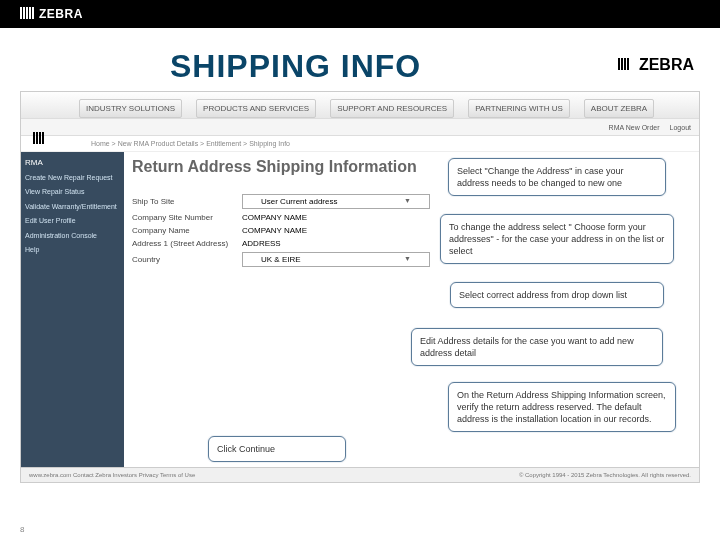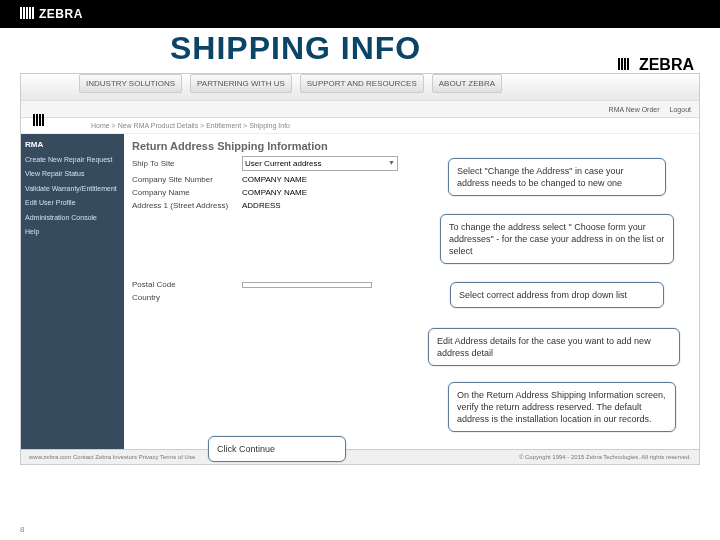--- a/index.html
+++ b/index.html
@@ -1,39 +1,39 @@
 <!DOCTYPE html>
 <html><head>
 <meta charset="utf-8">
 <style>
 body{margin:0;font-family:Arial,Helvetica,sans-serif;background:#fff;width:720px;height:540px;position:relative;font-size:10px;color:#333}
 .topbar{height:28px;background:#000;display:flex;align-items:center;padding-left:20px}
 .logo-top{color:#fff;font-weight:bold;font-size:12px;letter-spacing:.5px;display:flex;align-items:center}
 .barcode{display:inline-block;margin-right:4px}
 .barcode span{display:inline-block;width:2px;height:12px;background:#fff;margin-right:1px}
-.slide-title{font-size:32px;font-weight:bold;color:#0a4568;letter-spacing:1px;padding:2px 0 6px 170px}
+.slide-title{font-size:32px;font-weight:bold;color:#0a4568;letter-spacing:1px;padding:20px 0 6px 170px}
 .logo-right{position:absolute;right:26px;top:56px;color:#000;font-weight:bold;font-size:16px}
 .browser{margin:0 20px;border:1px solid #ccc;position:relative;background:#fff;height:390px}
-.bnav{height:26px;background:linear-gradient(#fefefe,#e8e8e8);border-bottom:1px solid #ddd;display:flex;align-items:flex-start;padding-left:58px;gap:8px}
+.bnav{height:26px;background:linear-gradient(#fefefe,#e8e8e8);border-bottom:1px solid #ddd;display:flex;align-items:flex-end;padding-left:58px;gap:14px}
 .bnav span{font-size:8px;color:#555;padding:4px 6px;background:linear-gradient(#fafafa,#e0e0e0);border:1px solid #ccc;border-radius:2px;text-transform:uppercase}
 .blogo{position:absolute;left:12px;top:30px;width:40px;height:34px;color:#000;font-weight:bold;font-size:12px;display:flex;align-items:center}
 .blogo .barcode span{background:#000}
 .infobar{height:16px;background:#f5f5f5;border-bottom:1px solid #ddd;display:flex;justify-content:flex-end;align-items:center;padding:0 8px;gap:10px;font-size:7px;color:#555}
 .bread{font-size:7px;color:#6aa9c7;padding:4px 0 4px 70px;background:#fff;border-bottom:1px solid #eee}
 .bread span{color:#888}
 .layout{display:flex;height:320px}
 .side{width:95px;background:#374b5f;color:#fff;padding:4px}
-.side .hd{font-weight:bold;font-size:8px;margin:2px 0 4px}
+.side .hd{font-weight:normal;font-size:8px;margin:2px 0 4px}
 .side a{display:block;color:#cfe1ef;font-size:7px;padding:3px 0;text-decoration:none;line-height:1.2}
 .main{flex:1;padding:4px 8px;position:relative}
-.mtitle{font-size:11px;color:#666;font-weight:bold;margin:2px 0 4px}
+.mtitle{font-size:16px;color:#666;font-weight:bold;margin:2px 0 18px}
 .row{display:flex;align-items:center;margin:4px 0}
 .lab{width:110px;font-size:8px;color:#444}
 .val,.inp,.sel{font-size:8px;color:#000}
-.sel{border:1px solid #aaa;padding:2px 2px;min-width:150px;display:inline-flex;justify-content:space-between;align-items:flex-start;background:#fff}
+.sel{border:1px solid #aaa;padding:2px 18px;min-width:150px;display:inline-flex;justify-content:space-between;align-items:flex-start;background:#fff}
 .sel:after{content:"▼";font-size:7px;color:#666;margin-left:6px}
 .inp{border:1px solid #aaa;padding:2px 4px;width:120px;background:#fff}
 .links{margin-top:32px;font-size:8px}
 .links a{color:#0066cc;text-decoration:none}
 .callout{position:absolute;background:#fff;border:1px solid #5b7b99;border-radius:6px;padding:6px 8px;font-size:9px;line-height:1.35;box-shadow:0 0 0 1px rgba(91,123,153,.1)}
 .foot{position:absolute;left:0;right:0;bottom:0;height:14px;background:#f0f0f0;border-top:1px solid #ccc;display:flex;align-items:center;justify-content:space-between;padding:0 8px;font-size:6px;color:#777}
 .pagenum{position:absolute;left:20px;bottom:6px;font-size:8px;color:#888}
 </style>
 </head>
 <body>
@@ -47,22 +47,23 @@
 
 <div class="slide-title">SHIPPING INFO</div>
 <div class="logo-right">
  <span class="barcode"><span style="background:#000"></span><span style="background:#000"></span><span style="background:#000"></span><span style="background:#000"></span></span>
  <span>ZEBRA</span>
 </div>
 
 <div class="browser">
  <div class="bnav">
   <span>INDUSTRY SOLUTIONS</span>
+  <span>PRODUCTS AND SERVICES</span>
+  <span>SUPPORT AND RESOURCES</span>
   <span>PARTNERING WITH US</span>
-  <span>SUPPORT AND RESOURCES</span>
   <span>ABOUT ZEBRA</span>
  </div>
  <div class="blogo">
   <span class="barcode"><span></span><span></span><span></span><span></span></span>
  </div>
  <div class="infobar">
   <span>RMA New Order</span>
   <span>Logout</span>
  </div>
  <div class="bread">
@@ -91,35 +92,34 @@
           <div class="val">COMPANY NAME</div>
         </div>
    <div class="row">
           <div class="lab">Company Name</div>
           <div class="val">COMPANY NAME</div>
         </div>
    <div class="row">
           <div class="lab">Address 1 (Street Address)</div>
           <div class="val">ADDRESS</div>
         </div>
-   <div class="row" style="margin-top:70px">
-          <div class="lab">Postal Code</div>
-          <div class="inp"></div>
-        </div>
    <div class="row">
           <div class="lab">Country</div>
+          <div class="sel">
+            <span>UK &amp; EIRE</span>
+          </div>
         </div>
   </div>
  </div>
  <div class="foot">
   <span>www.zebra.com   Contact Zebra   Investors   Privacy   Terms of Use</span>
   <span>© Copyright 1994 - 2015 Zebra Technologies. All rights reserved.</span>
  </div>
 </div>
 
 <div class="callout" style="left:448px;top:158px;width:200px">Select "Change the Address" in case your address needs to be changed to new one</div>
 <div class="callout" style="left:440px;top:214px;width:216px">To change the address select " Choose form your addresses"  - for the case your address in on the list or select</div>
 <div class="callout" style="left:450px;top:282px;width:196px">Select  correct  address from drop down list</div>
-<div class="callout" style="left:428px;top:328px;width:234px">Edit Address details for the case you want to add new address detail</div>
+<div class="callout" style="left:411px;top:328px;width:234px">Edit Address details for the case you want to add new address detail</div>
 <div class="callout" style="left:448px;top:382px;width:210px">On the Return Address Shipping Information screen, verify the return address reserved. The default address is the installation location in our records.</div>
 <div class="callout" style="left:208px;top:436px;width:120px;text-align:left">Click  Continue</div>
 
 <div class="pagenum">8</div>
 
 </body></html>

